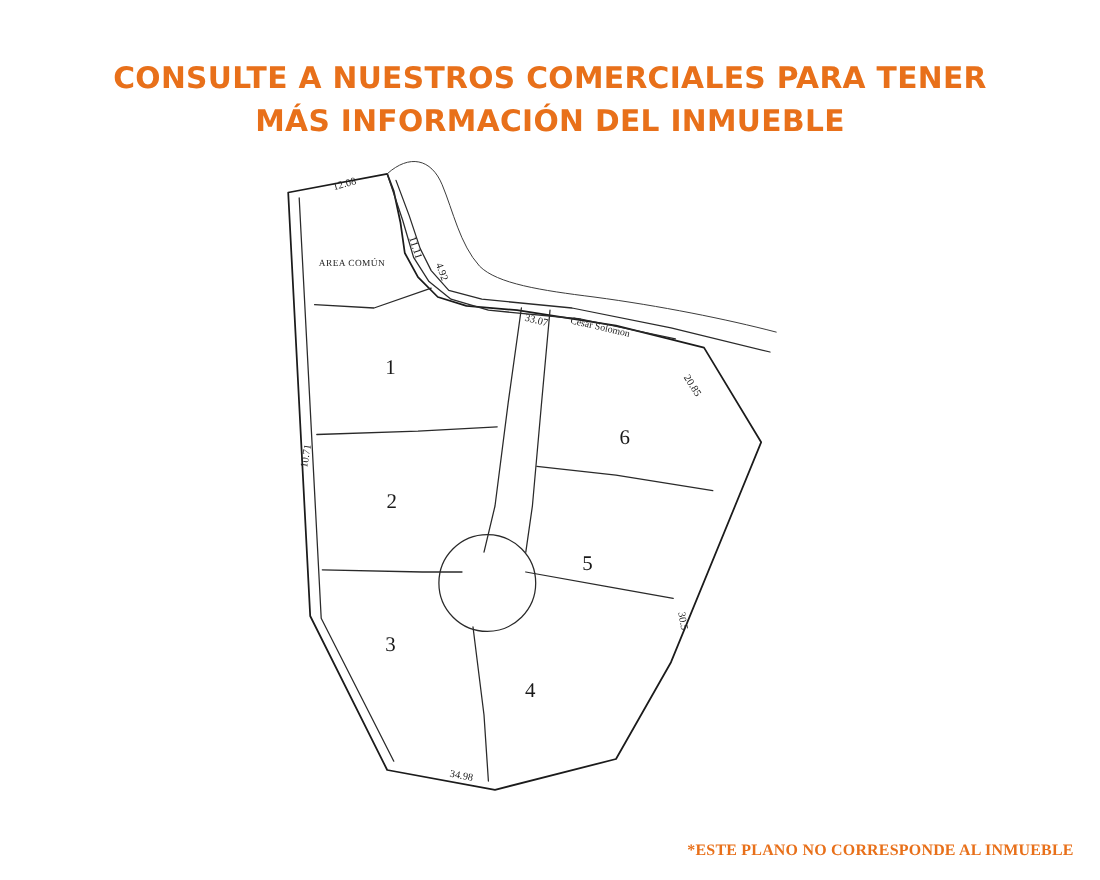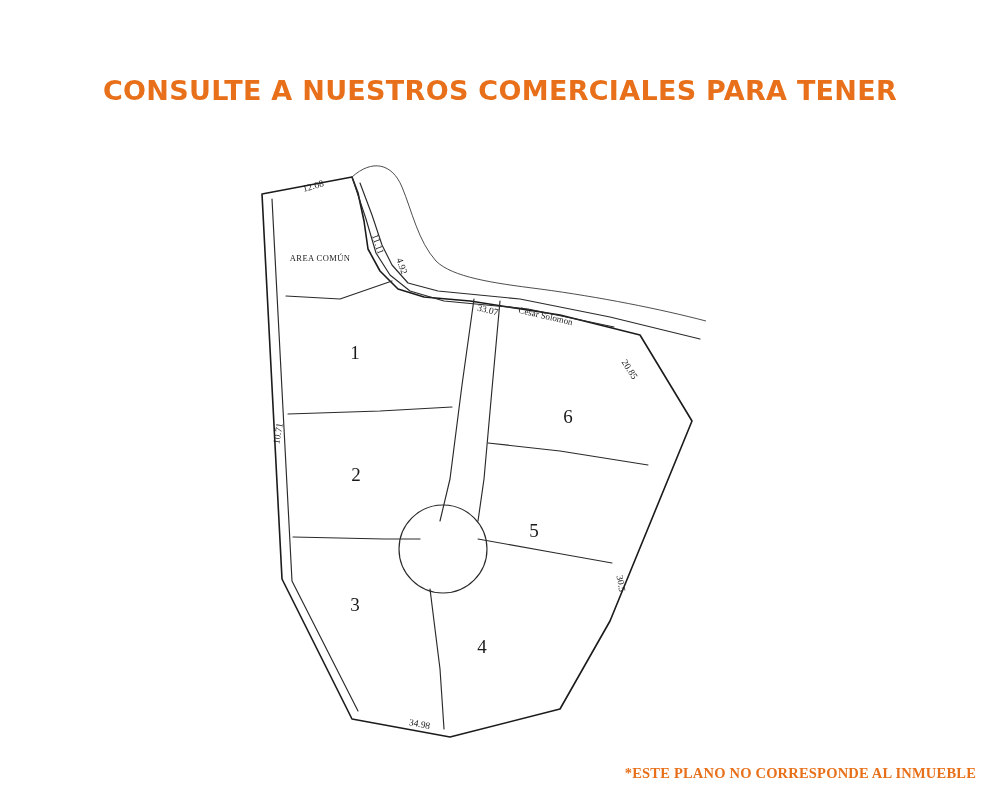--- a/index.html
+++ b/index.html
@@ -11,21 +11,20 @@
     width: 1000px;
     height: 800px;
     position: relative;
     font-family: "Liberation Sans", sans-serif;
     overflow: hidden;
   }
   #page {
     position: absolute;
     inset: 0;
     background: #ffffff;
-    margin-top: 19px;
   }
   .headline {
     position: absolute;
     top: 52px;
     left: 0;
     width: 1000px;
     text-align: center;
     color: #E8701A;
     font-family: "DejaVu Sans", sans-serif;
     font-weight: bold;
@@ -97,20 +96,21 @@
     stroke-width: 0.9;
   }
 </style>
 </head>
 <body>
 
 <div id="page">
 
   <div class="headline">
     <span class="l1">CONSULTE A NUESTROS COMERCIALES PARA TENER</span>
+    <span class="l2">MÁS INFORMACIÓN DEL INMUEBLE</span>
   </div>
 
   <div class="plan-wrap">
     <svg class="plan" viewBox="0 0 1000 620" xmlns="http://www.w3.org/2000/svg">
 
       <path class="ln" d="M 262 45
            L 352 28
            L 358 44
            L 364 72
            L 368 100

